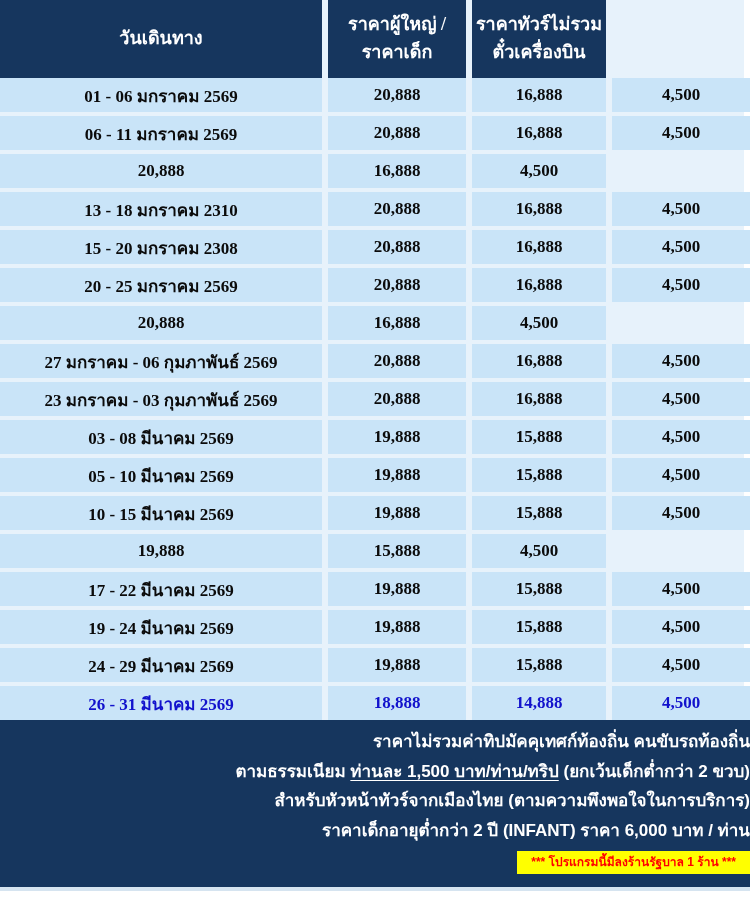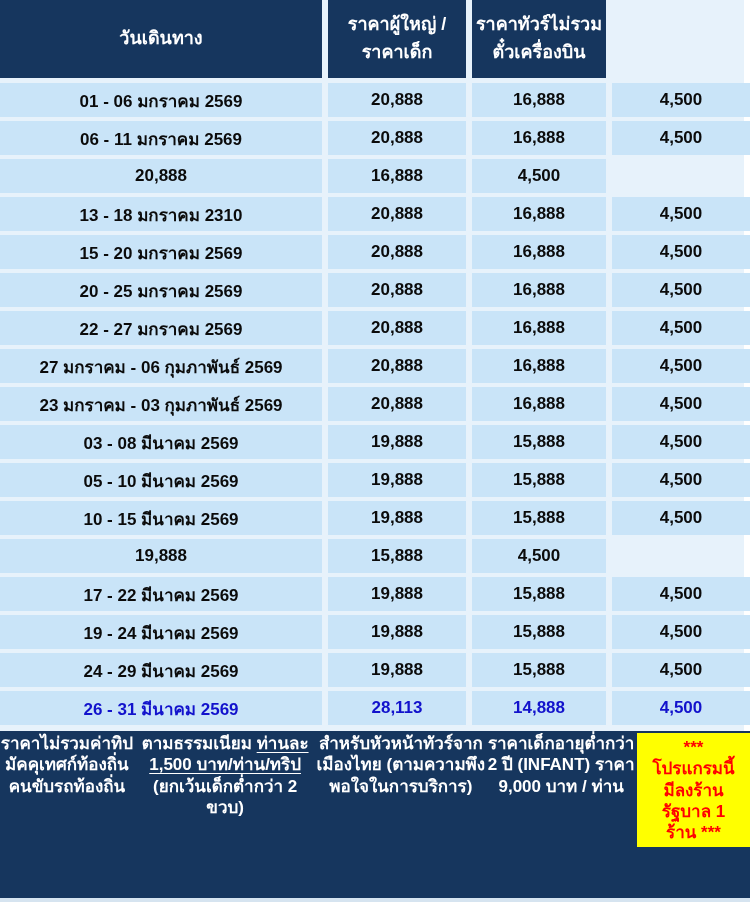--- a/index.html
+++ b/index.html
@@ -10,75 +10,76 @@
     width: 750px;
     height: 902px;
     overflow: hidden;
   }
   .page { width: 750px; height: 902px; display: flex; flex-direction: column; }
 
   
   .price-table {
     background: var(--gap-bg, #E7F2FB);
     width: 744px;
-    padding-bottom: 6px;
+    font-family: Liberation Serif, serif;
   }
   .grid-row {
     display: grid;
     grid-template-columns: 322px 138px 134px 138px;
     column-gap: 6px;
   }
   .header-row .cell {
     background: var(--header-bg, #16365E);
     color: var(--header-text, #FFFFFF);
     height: 78px;
     font-size: 18px;
     font-weight: bold;
     display: flex;
     align-items: center;
     justify-content: center;
     text-align: center;
     white-space: pre-line;
     line-height: 1.55;
   }
-  .table-body { display: flex; flex-direction: column; gap: 4px; margin-top: 5px; }
+  .table-body { display: flex; flex-direction: column; gap: 4px; }
   .data-row .cell {
     background: var(--row-bg, #C9E4F8);
     color: var(--cell-text, #0B0B0B);
     height: 34px;
     font-size: 17px;
     font-weight: bold;
     display: flex;
     align-items: center;
     justify-content: center;
     text-align: center;
   }
   .data-row.highlight .cell { color: var(--highlight-text, #1212CC); }
 
   
   .notes {
     background: var(--footer-bg, #16365E);
     color: #FFFFFF;
     height: 167px;
     display: flex;
+    flex-direction: column;
     justify-content: space-evenly;
-    align-items: flex-start;
+    align-items: flex-end;
     text-align: center;
     font-weight: bold;
     font-size: 17px;
     padding: 2px 0 4px 0;
   }
   .note-line { line-height: 1.25; }
   .note-line .u { text-decoration: underline; text-underline-offset: 3px; }
   .banner {
     display: inline-block;
     background: var(--banner-bg, #FFFF00);
     color: var(--banner-text, #FF0000);
     padding: 4px 14px;
-    font-size: 17px;
+    font-size: 12px;
     font-weight: bold;
   }
   .bottom-strip { background: var(--bottom-strip, #D6E4F0); height: 4px; width: 750px; }
 </style>
 </head>
 <body>
 
 <div class="page">
 
   <div class="price-table">
@@ -111,35 +112,34 @@
     </div>
 
     <div class="grid-row data-row">
       <div class="cell">13 - 18 มกราคม 2310</div>
       <div class="cell">20,888</div>
       <div class="cell">16,888</div>
       <div class="cell">4,500</div>
     </div>
 
     <div class="grid-row data-row">
-      <div class="cell">15 - 20 มกราคม 2569</div>
+      <div class="cell">15 - 20 มกราคม 2308</div>
       <div class="cell">20,888</div>
       <div class="cell">16,888</div>
       <div class="cell">4,500</div>
     </div>
 
     <div class="grid-row data-row">
       <div class="cell">20 - 25 มกราคม 2569</div>
       <div class="cell">20,888</div>
       <div class="cell">16,888</div>
       <div class="cell">4,500</div>
     </div>
 
     <div class="grid-row data-row">
-      <div class="cell">22 - 27 มกราคม 2569</div>
       <div class="cell">20,888</div>
       <div class="cell">16,888</div>
       <div class="cell">4,500</div>
     </div>
 
     <div class="grid-row data-row">
       <div class="cell">27 มกราคม - 06 กุมภาพันธ์ 2569</div>
       <div class="cell">20,888</div>
       <div class="cell">16,888</div>
       <div class="cell">4,500</div>
@@ -195,31 +195,31 @@
 
     <div class="grid-row data-row">
       <div class="cell">24 - 29 มีนาคม 2569</div>
       <div class="cell">19,888</div>
       <div class="cell">15,888</div>
       <div class="cell">4,500</div>
     </div>
 
     <div class="grid-row data-row highlight">
       <div class="cell">26 - 31 มีนาคม 2569</div>
-      <div class="cell">28,113</div>
+      <div class="cell">18,888</div>
       <div class="cell">14,888</div>
       <div class="cell">4,500</div>
     </div>
   </div>
   </div>
 
   <div class="notes">
     <div class="note-line">ราคาไม่รวมค่าทิปมัคคุเทศก์ท้องถิ่น คนขับรถท้องถิ่น</div>
     <div class="note-line"><span>ตามธรรมเนียม </span><span class="u">ท่านละ 1,500 บาท/ท่าน/ทริป</span><span> (ยกเว้นเด็กต่ำกว่า 2 ขวบ)</span></div>
     <div class="note-line">สำหรับหัวหน้าทัวร์จากเมืองไทย (ตามความพึงพอใจในการบริการ)</div>
-    <div class="note-line">ราคาเด็กอายุต่ำกว่า 2 ปี (INFANT) ราคา 9,000 บาท / ท่าน</div>
+    <div class="note-line">ราคาเด็กอายุต่ำกว่า 2 ปี (INFANT) ราคา 6,000 บาท / ท่าน</div>
     <div class="note-line">
       <span class="banner">*** โปรแกรมนี้มีลงร้านรัฐบาล 1 ร้าน ***</span>
     </div>
   </div>
 
   <div class="bottom-strip"></div>
 </div>
 
 </body></html>

